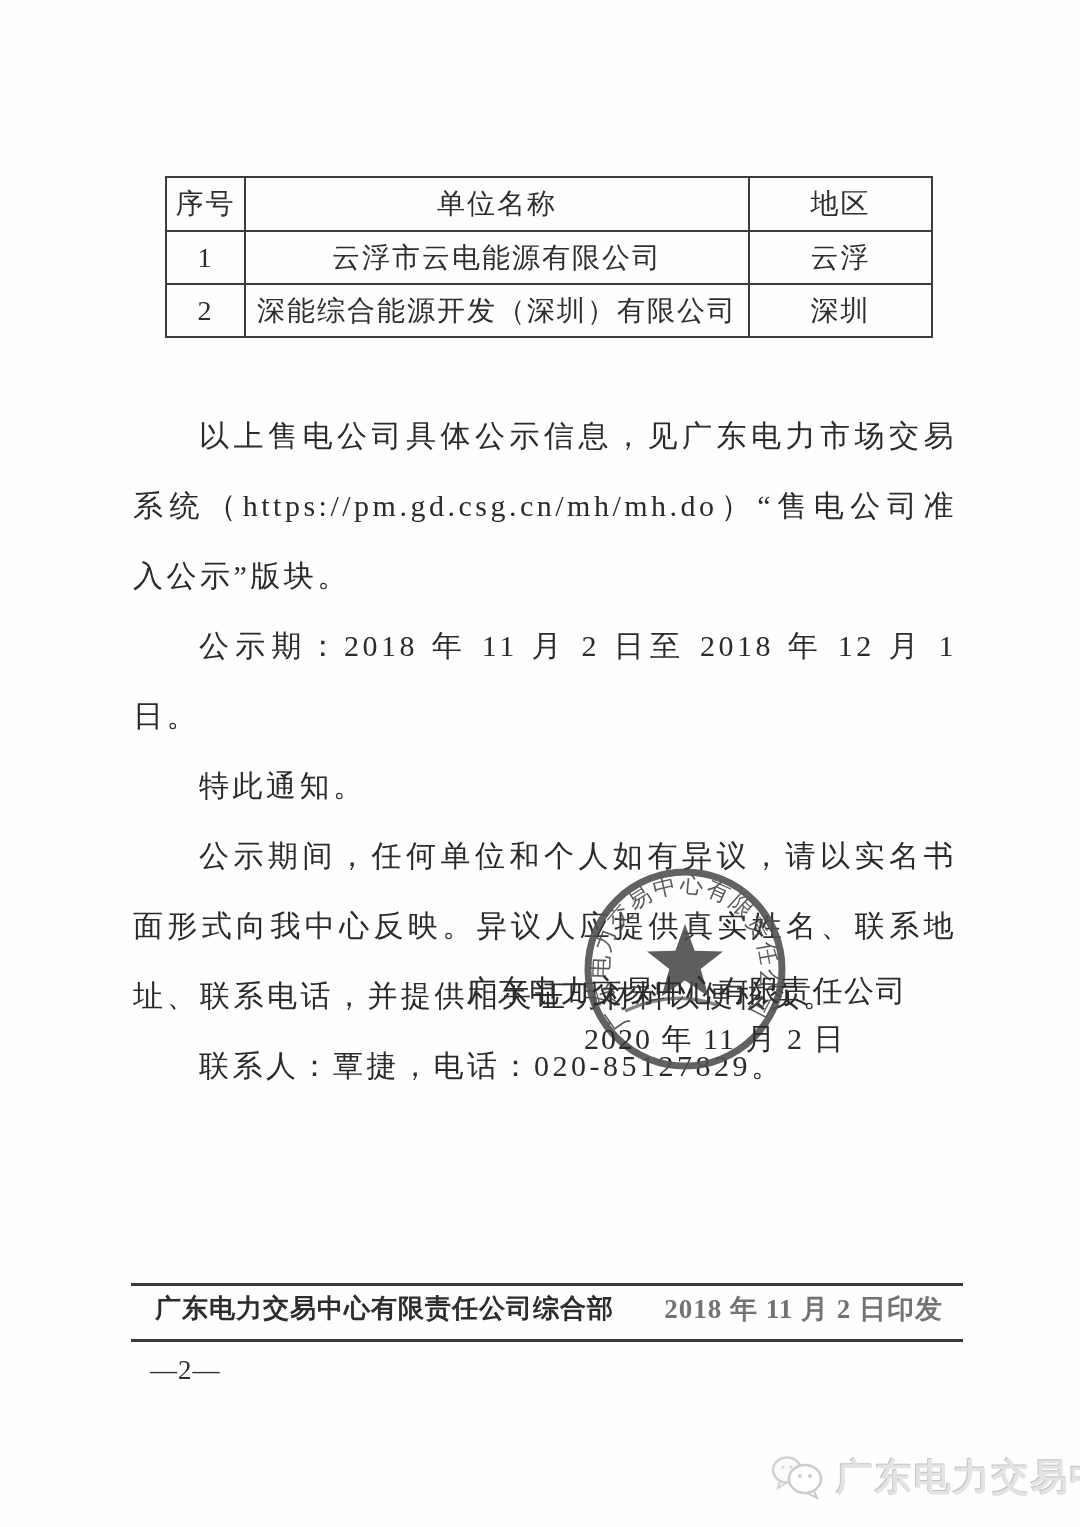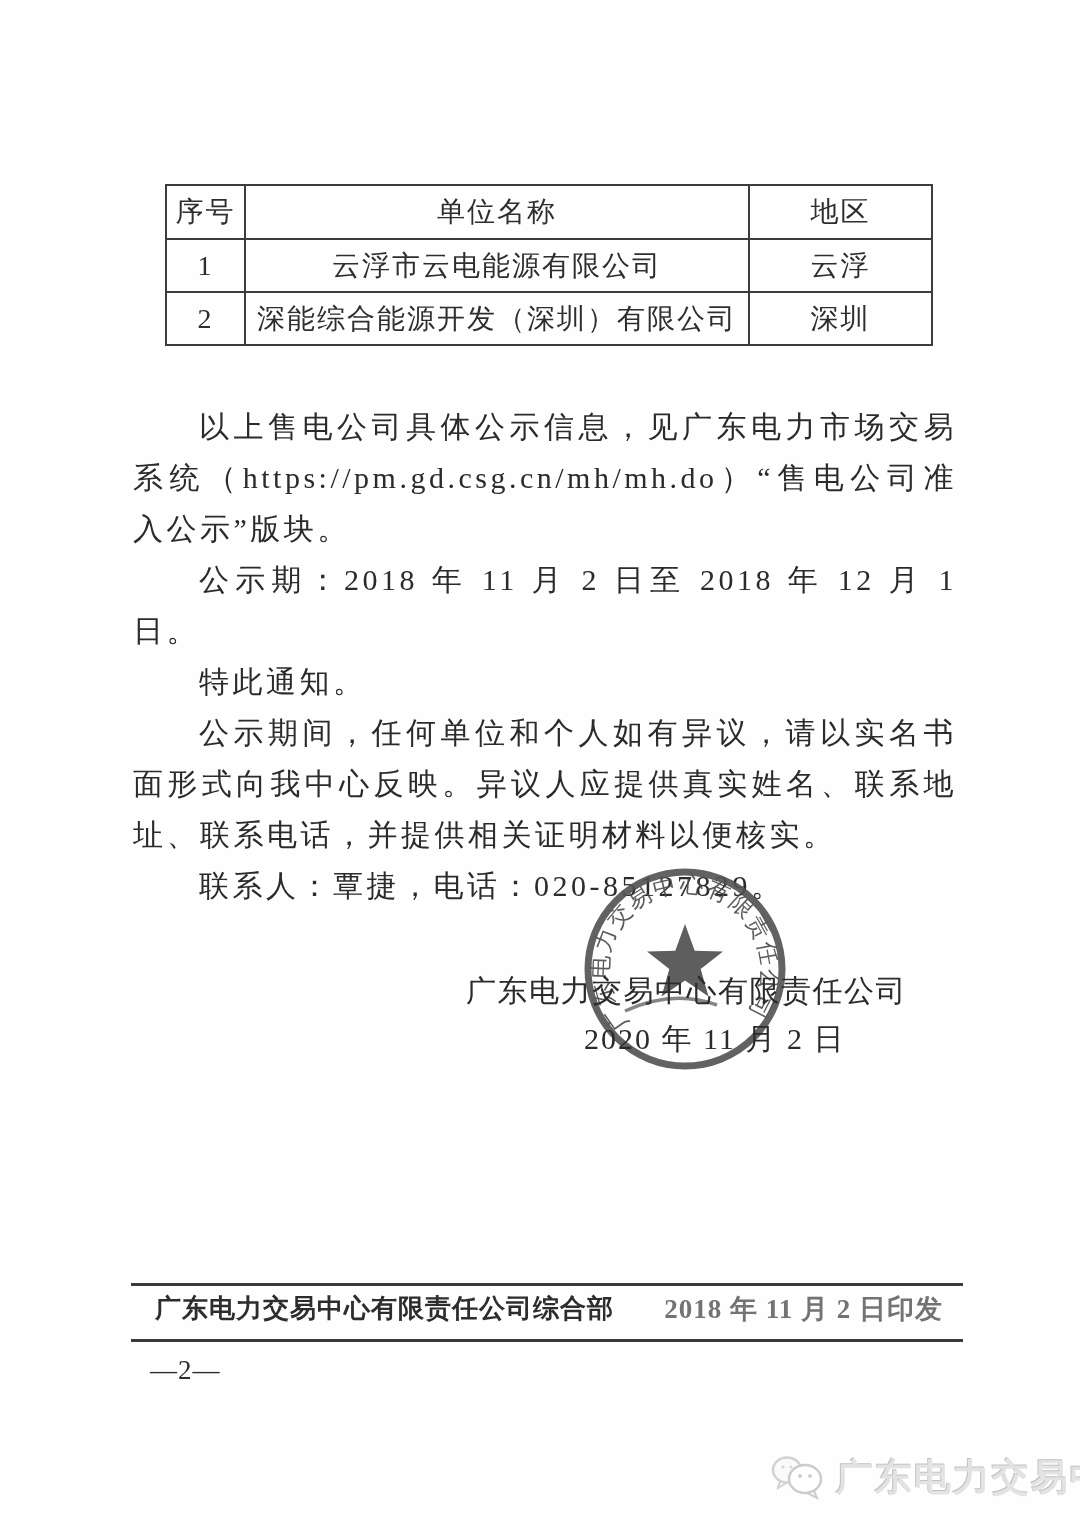--- a/index.html
+++ b/index.html
@@ -8,39 +8,39 @@
     font-family:"Liberation Serif","DejaVu Serif",serif;
     color:#2b2b2b;
   }
   .page{
     position:relative;width:1080px;height:1527px;
     background:#fefefe;overflow:hidden;
   }
 
   
   table.company-table{
-    position:absolute;left:165px;top:184px;width:760px;
+    position:absolute;left:165px;top:176px;width:760px;
     border-collapse:collapse;table-layout:fixed;
   }
   table.company-table th,
   table.company-table td{
     border:2px solid #3c3c3c;text-align:center;vertical-align:middle;
     font-size:28px;font-weight:400;letter-spacing:2px;color:#2e2e2e;
     padding:0;
   }
   table.company-table tr{height:53px;}
   table.company-table tr.hdr{height:54px;}
   .col-no{width:77px;}
   .col-name{width:502px;}
   .col-region{width:181px;margin-left:24px;}
 
   
   .body-text{
     position:absolute;left:133px;top:401px;width:824px;
-    font-size:30px;line-height:51px;letter-spacing:3.5px;
+    font-size:30px;line-height:70px;letter-spacing:3.5px;
     text-align:justify;color:#2b2b2b;
   }
   .body-text p{margin:0;text-indent:2.2em;}
 
   
   .seal{
     position:absolute;left:578px;top:862px;width:214px;height:214px;
     z-index:1;opacity:.9;
   }
   .sig-company{

